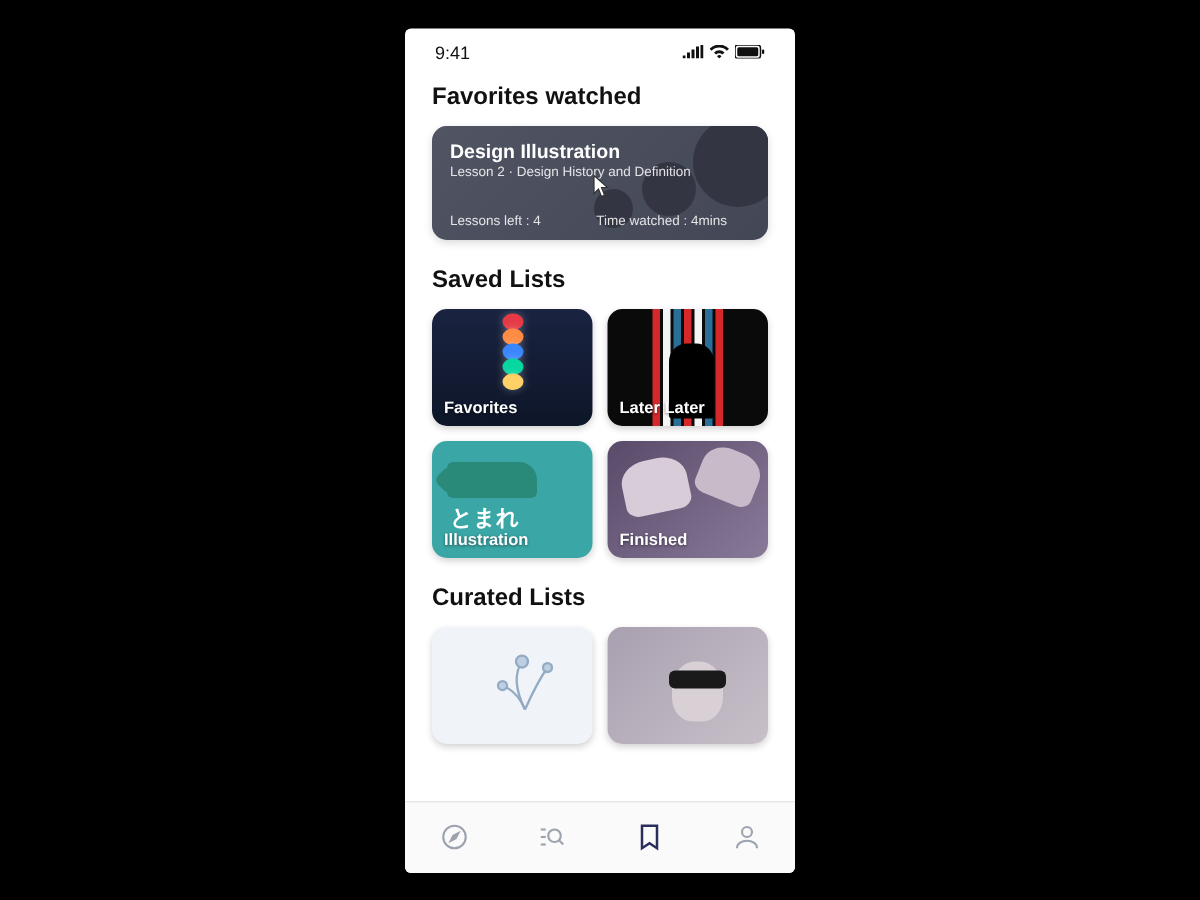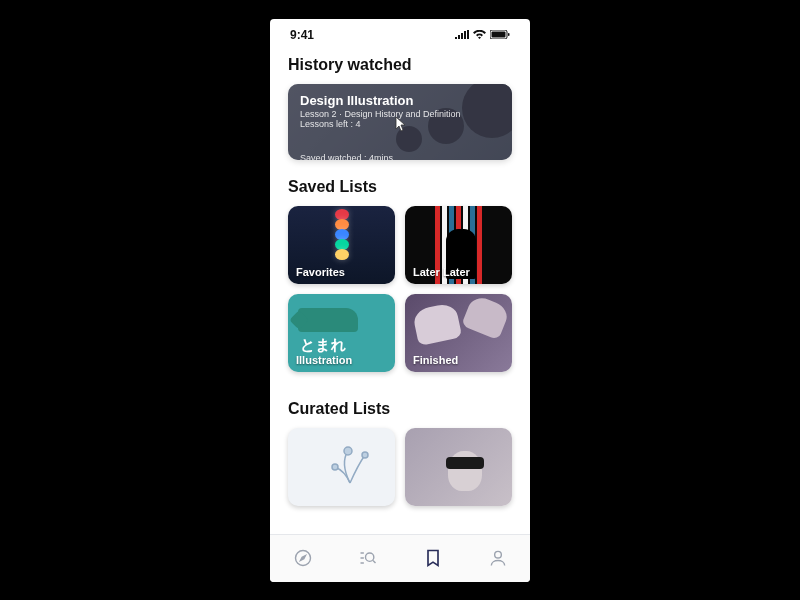--- a/index.html
+++ b/index.html
@@ -1,34 +1,34 @@
 <!DOCTYPE html>
 <html><head>
   <meta charset="utf-8">
   <style>
     * { margin: 0; padding: 0; box-sizing: border-box; font-family: -apple-system, BlinkMacSystemFont, 'Segoe UI', sans-serif; }
     body { background: #000; width: 800px; height: 600px; display: flex; justify-content: center; align-items: center; }
     .phone { width: 260px; height: 563px; background: #fff; border-radius: 4px; position: relative; overflow: hidden; display: flex; flex-direction: column; }
     
-    .status-bar { display: flex; justify-content: space-between; padding: 9px 20px 4px; font-size: 12px; font-weight: 700; color: #111; }
+    .status-bar { display: flex; justify-content: space-between; padding: 9px 20px 4px; font-size: 12px; font-weight: 400; color: #111; }
     .status-right { display: flex; align-items: center; gap: 4px; }
     .status-right svg { display: block; }
 
     .content { flex: 1; overflow: hidden; padding: 0 18px; }
     
     .section-title { font-size: 16px; font-weight: 700; color: #111; margin-top: 10px; margin-bottom: 10px; }
     
     .hero-card { position: relative; width: 100%; height: 76px; border-radius: 10px; overflow: hidden; background: linear-gradient(135deg, #6b7280, #4b5563); box-shadow: 0 2px 6px rgba(0,0,0,0.15); }
     .hero-bg { position: absolute; inset: 0; }
     .hero-bg .blob { position: absolute; background: #2a2e3a; border-radius: 50%; }
     .hero-overlay { position: absolute; inset: 0; background: rgba(60,60,75,0.55); }
     .hero-text { position: absolute; inset: 0; padding: 9px 12px 8px; color: #fff; display: flex; flex-direction: column; }
     .hero-title { font-size: 13px; font-weight: 700; }
     .hero-sub { font-size: 9px; opacity: 0.85; margin-top: 1px; line-height: 1.2; }
-    .hero-footer { margin-top: auto; display: flex; gap: 24px; font-size: 9px; opacity: 0.85; flex-direction: column; }
+    .hero-footer { margin-top: auto; display: flex; gap: 37px; font-size: 9px; opacity: 0.85; }
     .hero-cursor { position: absolute; left: 50%; top: 55%; transform: translate(-50%, -50%); }
 
     .grid { display: grid; grid-template-columns: 1fr 1fr; gap: 10px; margin-top: 0; }
     .tile { position: relative; height: 78px; border-radius: 10px; overflow: hidden; box-shadow: 0 2px 5px rgba(0,0,0,0.18); }
     .tile-label { position: absolute; bottom: 6px; left: 8px; color: #fff; font-size: 11px; font-weight: 700; text-shadow: 0 1px 2px rgba(0,0,0,0.5); }
     
     .tile.favorites { background: linear-gradient(180deg, #1a2340 0%, #0d1628 100%); }
     .favorites .lanterns { position: absolute; left: 50%; top: 4px; transform: translateX(-50%); width: 24px; }
     .lantern { width: 14px; height: 11px; border-radius: 50%; margin: -1px auto 0; box-shadow: 0 0 6px rgba(255,255,255,0.3); }
     
@@ -77,35 +77,35 @@
       <svg width="20" height="9" viewBox="0 0 20 9">
           <rect x="0" y="0" width="17" height="9" rx="2" fill="none" stroke="#111" stroke-width="1"></rect>
           <rect x="1.5" y="1.5" width="14" height="6" rx="1" fill="#111"></rect>
           <rect x="18" y="3" width="1.5" height="3" rx="0.7" fill="#111"></rect>
         </svg>
     </div>
   </div>
 
   <div class="content">
 
-    <div class="section-title">History watched</div>
+    <div class="section-title">Favorites watched</div>
 
     <div class="hero-card">
       <div class="hero-bg">
         <div class="blob" style="width:60px;height:60px;right:-10px;top:-6px;"></div>
         <div class="blob" style="width:36px;height:36px;right:48px;top:24px;"></div>
         <div class="blob" style="width:26px;height:26px;right:90px;top:42px;"></div>
       </div>
       <div class="hero-overlay"></div>
       <div class="hero-text">
         <div class="hero-title">Design Illustration</div>
         <div class="hero-sub">Lesson 2 · Design History and Definition</div>
         <div class="hero-footer">
           <span>Lessons left : 4</span>
-          <span>Saved watched : 4mins</span>
+          <span>Time watched : 4mins</span>
         </div>
       </div>
       <svg class="hero-cursor" width="14" height="18" viewBox="0 0 14 18">
           <path fill="#fff" stroke="#333" stroke-width="0.8" d="M3 1v12l3-3 2 5 2-1-2-5h4z"></path>
         </svg>
     </div>
 
     <div class="section-title" style="margin-top:18px;">Saved Lists</div>
 
     <div class="grid">
@@ -143,21 +143,21 @@
 
       <div class="tile finished">
         <div class="hands">
           <div class="hand" style="left:10px; top:12px; width:44px; height:36px; transform:rotate(-12deg);"></div>
           <div class="hand" style="right:6px; top:6px; width:40px; height:34px; transform:rotate(22deg); background:#c8bac8;"></div>
         </div>
         <div class="tile-label">Finished</div>
       </div>
     </div>
 
-    <div class="section-title" style="margin-top:28px;">Curated Lists</div>
+    <div class="section-title" style="margin-top:18px;">Curated Lists</div>
 
     <div class="grid">
       <div class="tile curated-a">
         <div class="splash">
           <svg viewBox="0 0 60 55">
               <g fill="none" stroke="#6b8cae" stroke-width="1.5" opacity="0.7">
                 <path d="M30 40 Q20 20 28 8"></path>
                 <path d="M30 40 Q38 22 45 12"></path>
                 <path d="M30 40 Q25 28 15 24"></path>
                 <circle cx="28" cy="8" r="4" fill="#a8c0d8"></circle>

